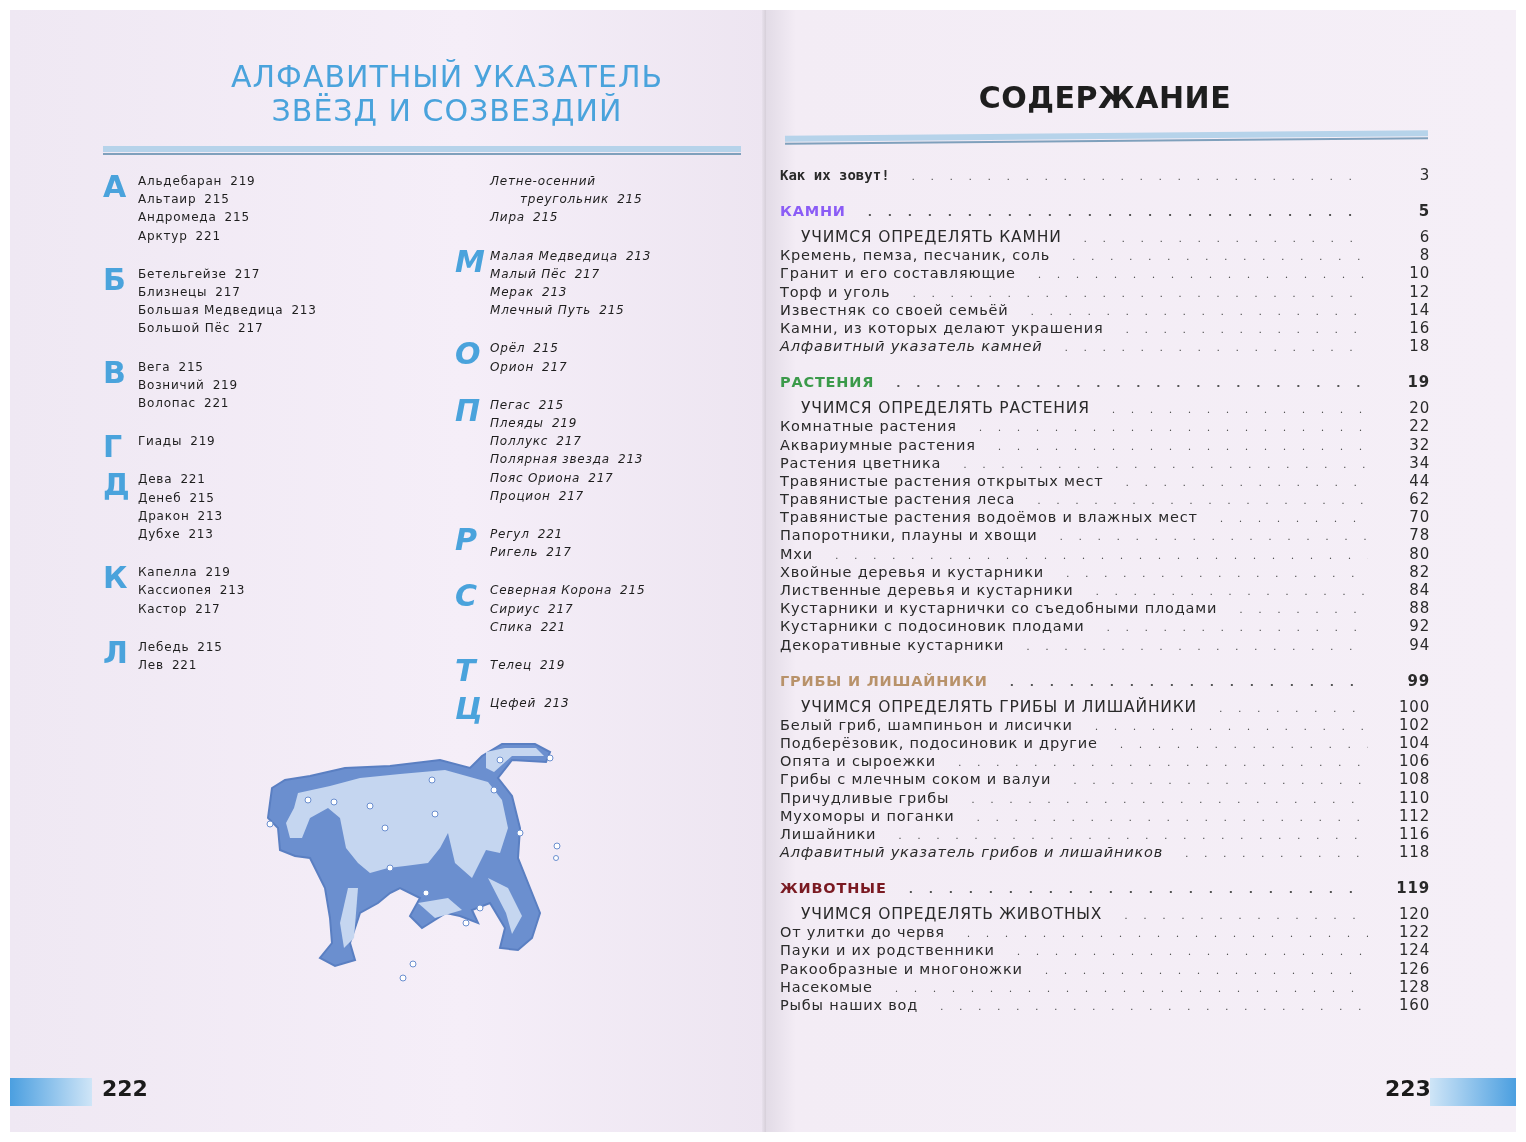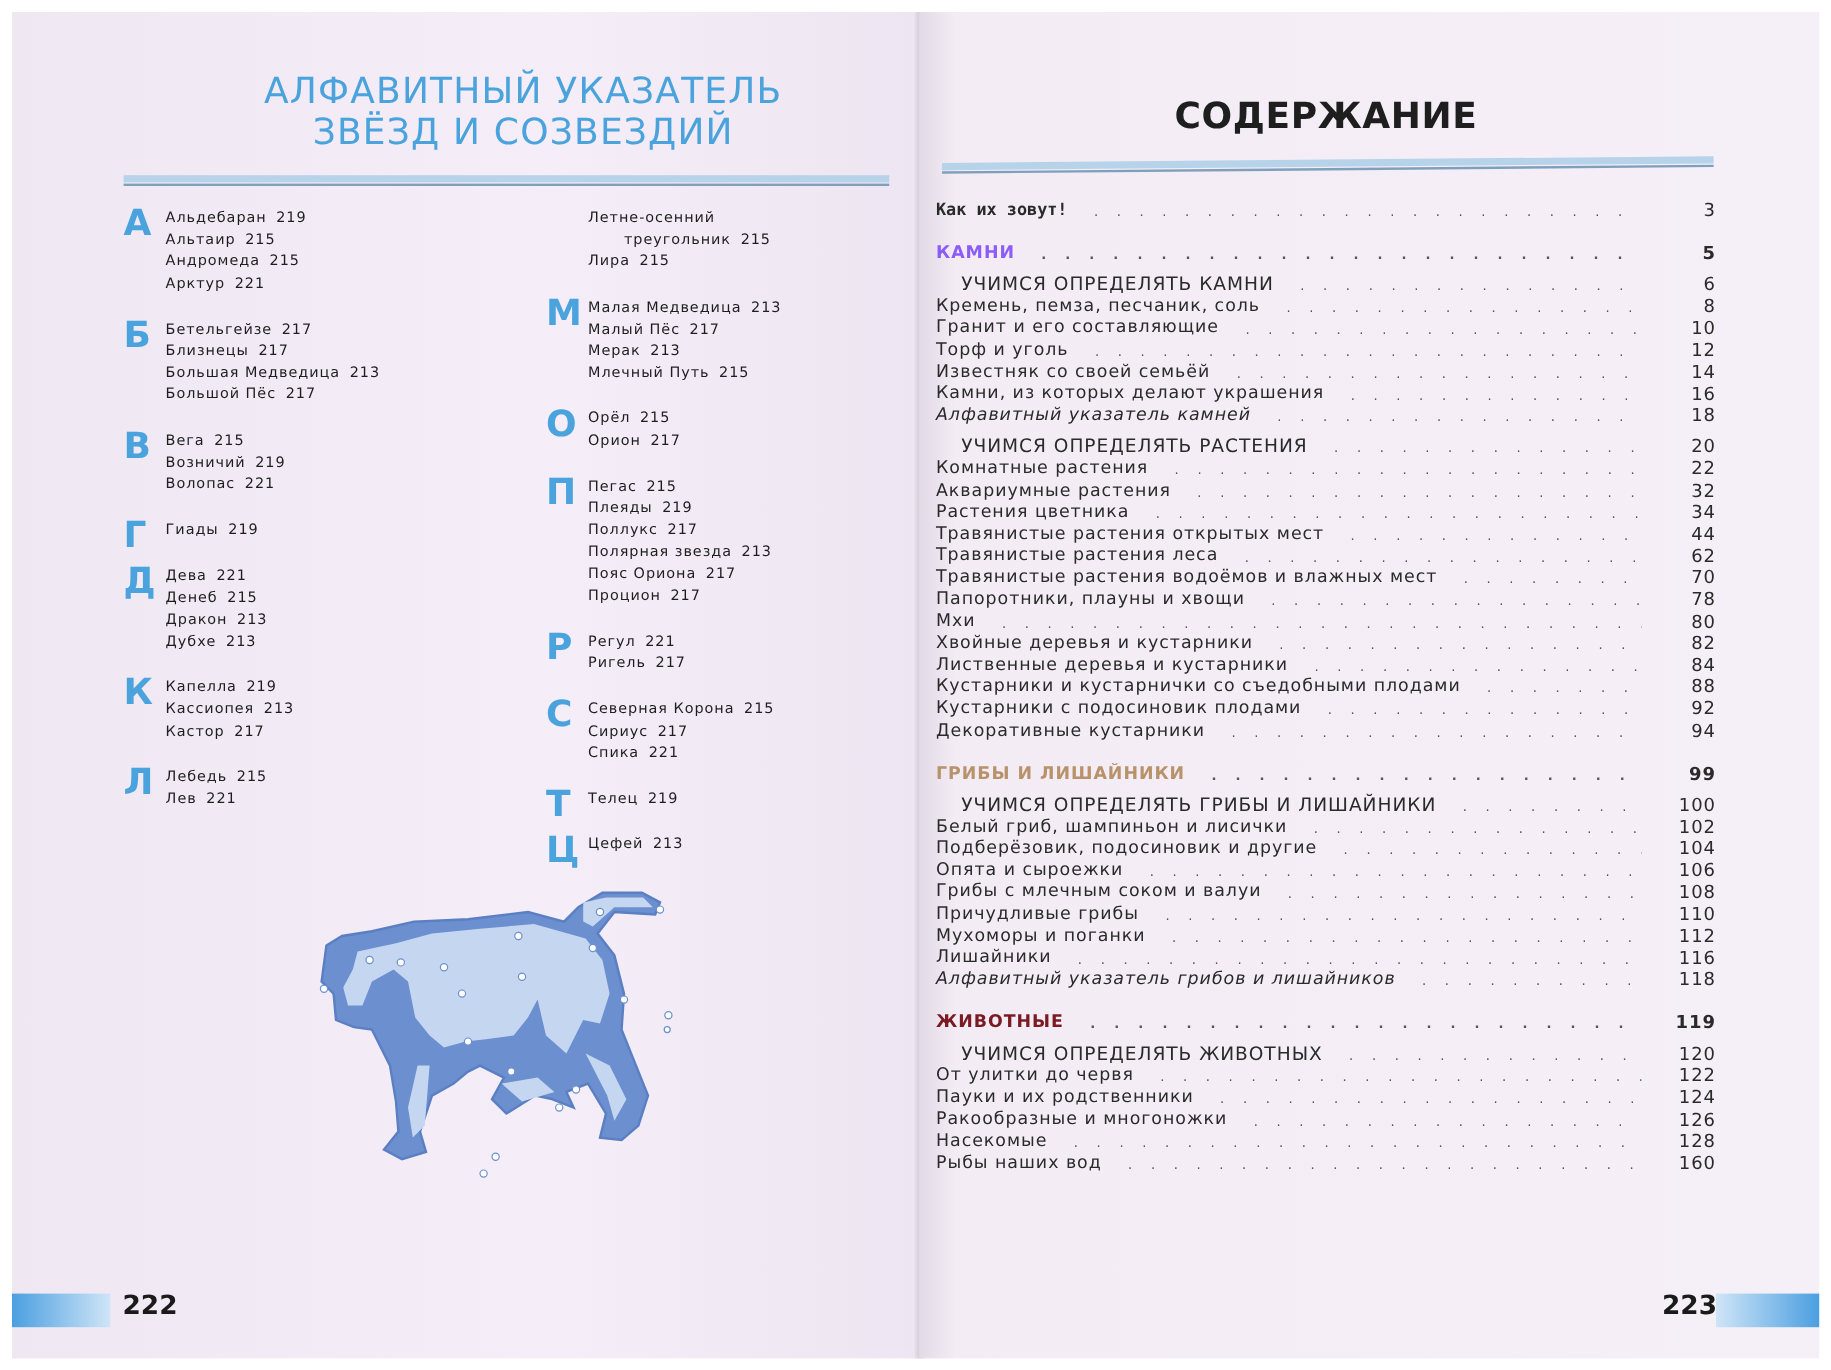--- a/index.html
+++ b/index.html
@@ -6,30 +6,30 @@
   html, body { width: 1526px; height: 1142px; background: #ffffff; overflow: hidden; }
   body { position: relative; font-family: "DejaVu Sans", sans-serif; color: #1a1a1a; }
 
   .spread { position: absolute; left: 10px; top: 10px; width: 1506px; height: 1122px; }
   .page { position: absolute; top: 0; height: 1122px; background: #f3ecf6; }
   .page-left { left: 0; width: 756px; background: linear-gradient(90deg, #efe8f3 0%, #f5eef8 60%, #ede5f1 100%); }
   .page-right { left: 756px; width: 750px; background: linear-gradient(90deg, #e2dbe6 0%, #f3ecf5 4%, #f5eff7 100%); }
   .gutter { position: absolute; left: 752px; top: 0; width: 8px; height: 1122px; background: linear-gradient(90deg, #e8e1ec, #d6cfd9, #e6dfe9); }
 
   
-  .left-title { position: absolute; left: 101px; top: 50px; width: 650px; text-align: center;
+  .left-title { position: absolute; left: 112px; top: 50px; width: 650px; text-align: center;
     color: #4aa3dc; font-family: "DejaVu Sans", sans-serif; font-size: 30px; line-height: 34px; letter-spacing: 1px; }
   .rule { position: absolute; height: 10px; }
   .rule .band { position: absolute; left: 0; right: 0; top: 0; height: 6px; background: #b6d3ea; }
   .rule .line { position: absolute; left: 0; right: 0; top: 7px; height: 2px; background: #7fa0bc; }
   .left-rule { left: 93px; top: 136px; width: 638px; }
 
   .index-col { position: absolute; top: 162px; }
   .index-col.c1 { left: 93px; width: 330px; }
-  .index-col.c2 { left: 445px; width: 300px; }
+  .index-col.c2 { left: 445px; width: 300px; font-style: italic; }
   .letter-group { position: relative; padding-left: 35px; margin-bottom: 20px; }
   .letter-group .big-letter { position: absolute; left: 0; top: 0; font-size: 30px; font-weight: bold; color: #4aa3dc; line-height: 30px; font-family: "DejaVu Sans", sans-serif; }
   .entry { font-size: 12px; line-height: 18.2px; letter-spacing: 0.8px; color: #1e1e1e; white-space: nowrap; }
   .entry .pg { margin-left: 8px; }
   .entry.cont { padding-left: 30px; }
   .no-letter { padding-left: 35px; margin-bottom: 20px; }
 
   .bear { position: absolute; left: 240px; top: 728px; width: 330px; height: 250px; }
 
   .page-num { position: absolute; top: 1066px; font-family: "DejaVu Sans", sans-serif; font-weight: bold; font-size: 22px; color: #1a1a1a; }
@@ -245,20 +245,25 @@
         <div class="toc-row ">
           <span class="t">Камни, из которых делают украшения</span>
           <span class="dots"></span>
           <span class="n">16</span>
         </div>
         <div class="toc-row italic">
           <span class="t">Алфавитный указатель камней</span>
           <span class="dots"></span>
           <span class="n">18</span>
         </div>
+        <div class="toc-row section">
+          <span class="t" style="color: rgb(59, 154, 74);">РАСТЕНИЯ</span>
+          <span class="dots"></span>
+          <span class="n">19</span>
+        </div>
         <div class="toc-row sub">
           <span class="t">УЧИМСЯ ОПРЕДЕЛЯТЬ РАСТЕНИЯ</span>
           <span class="dots"></span>
           <span class="n">20</span>
         </div>
         <div class="toc-row ">
           <span class="t">Комнатные растения</span>
           <span class="dots"></span>
           <span class="n">22</span>
         </div>

